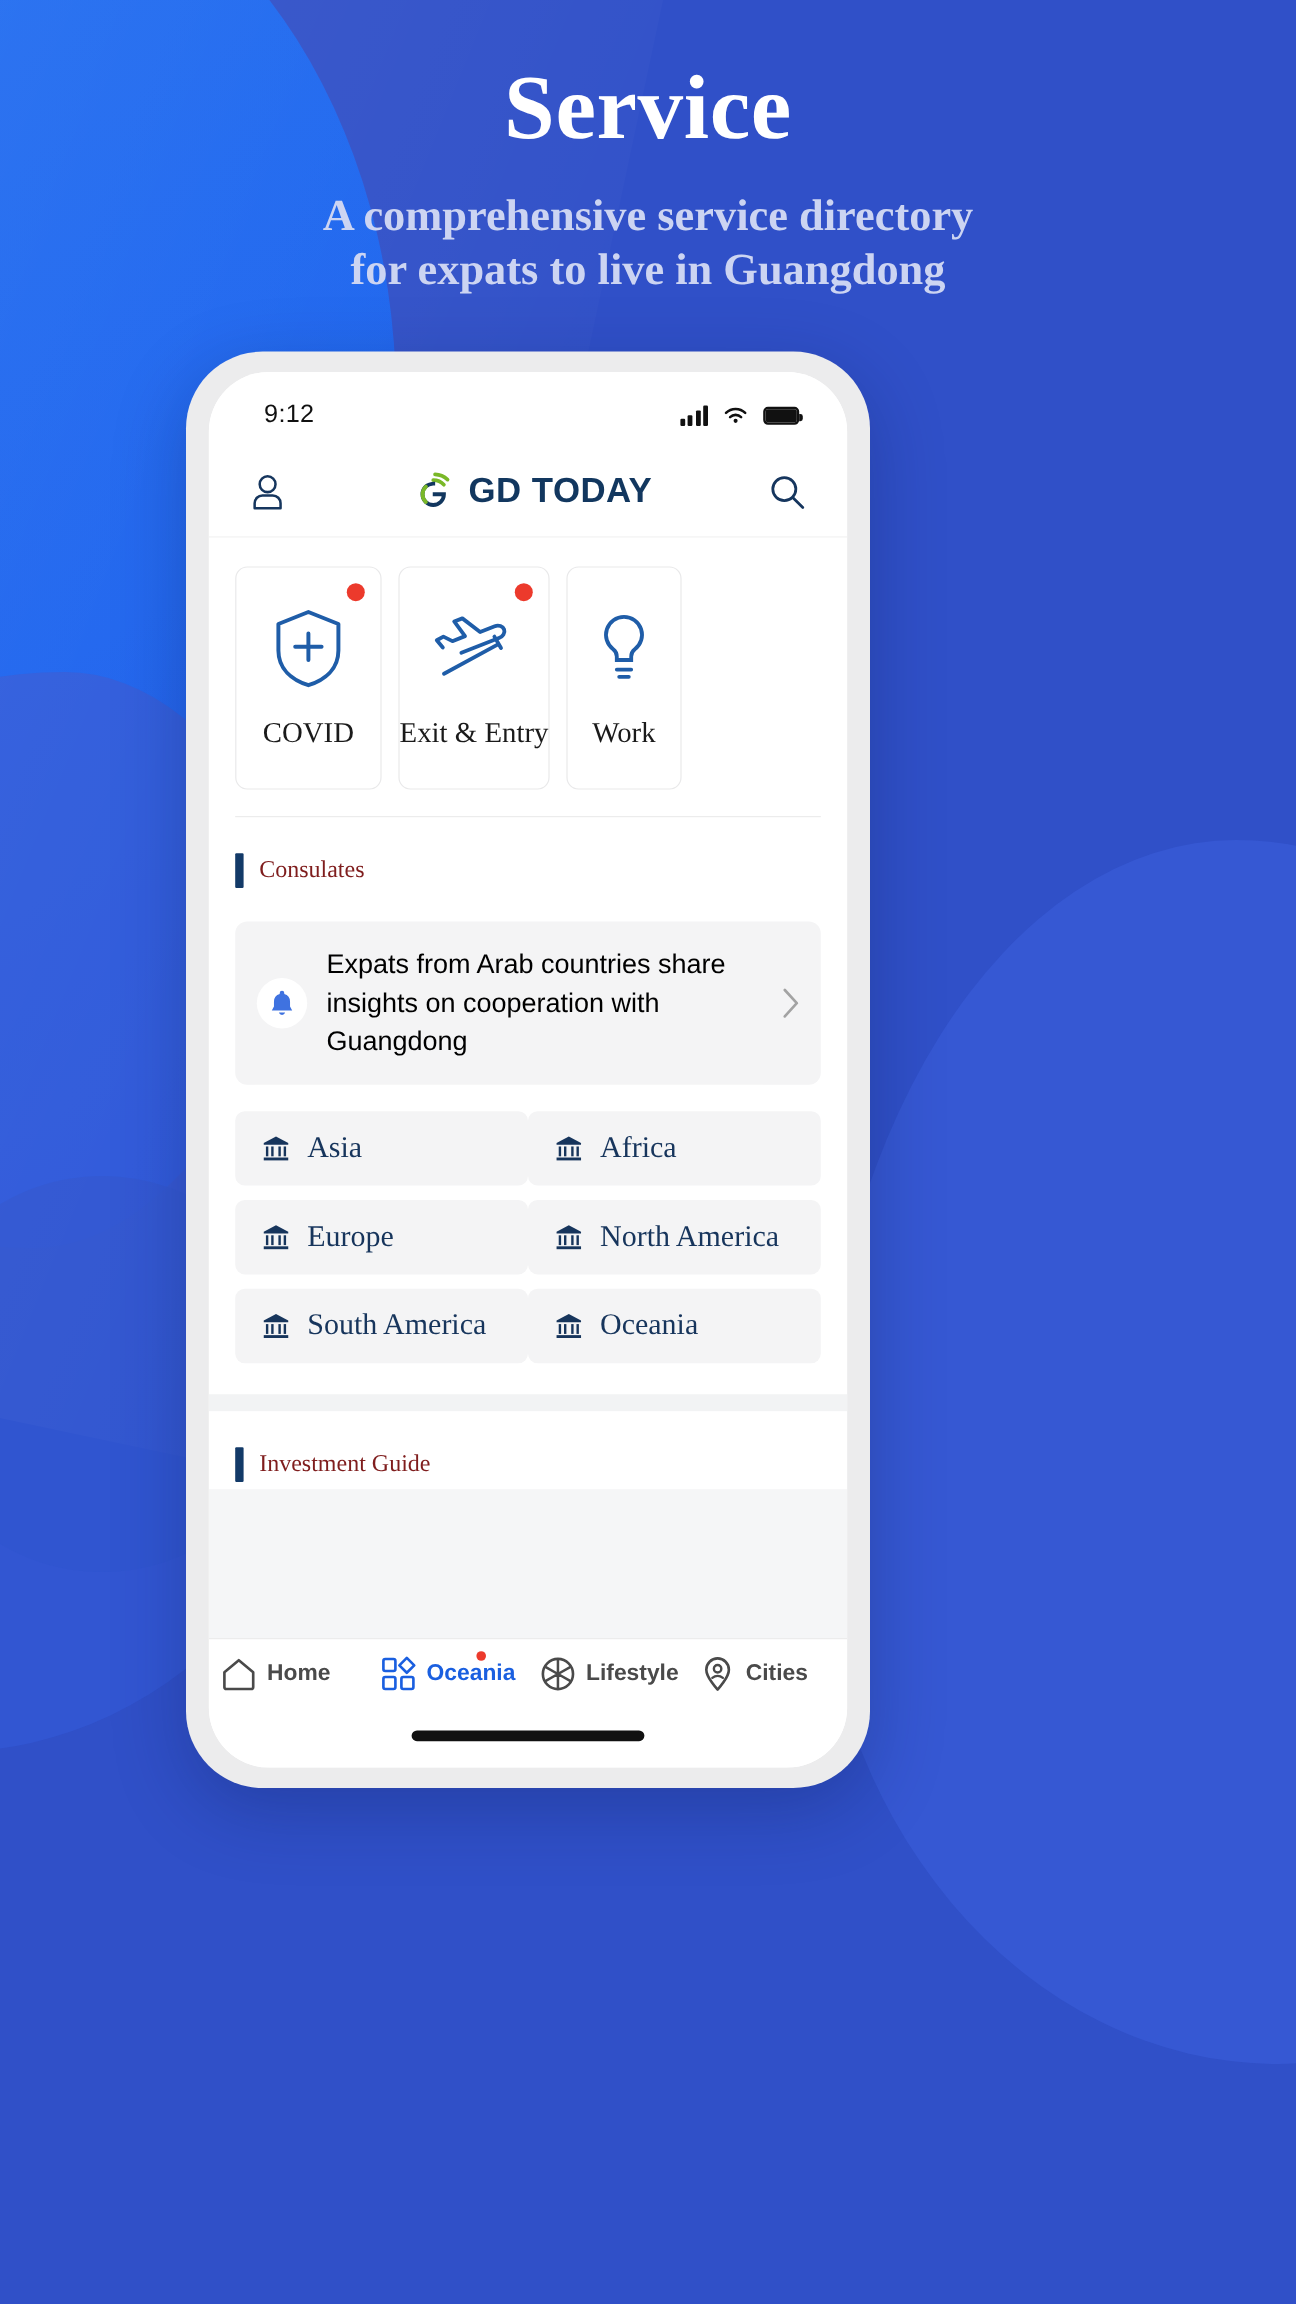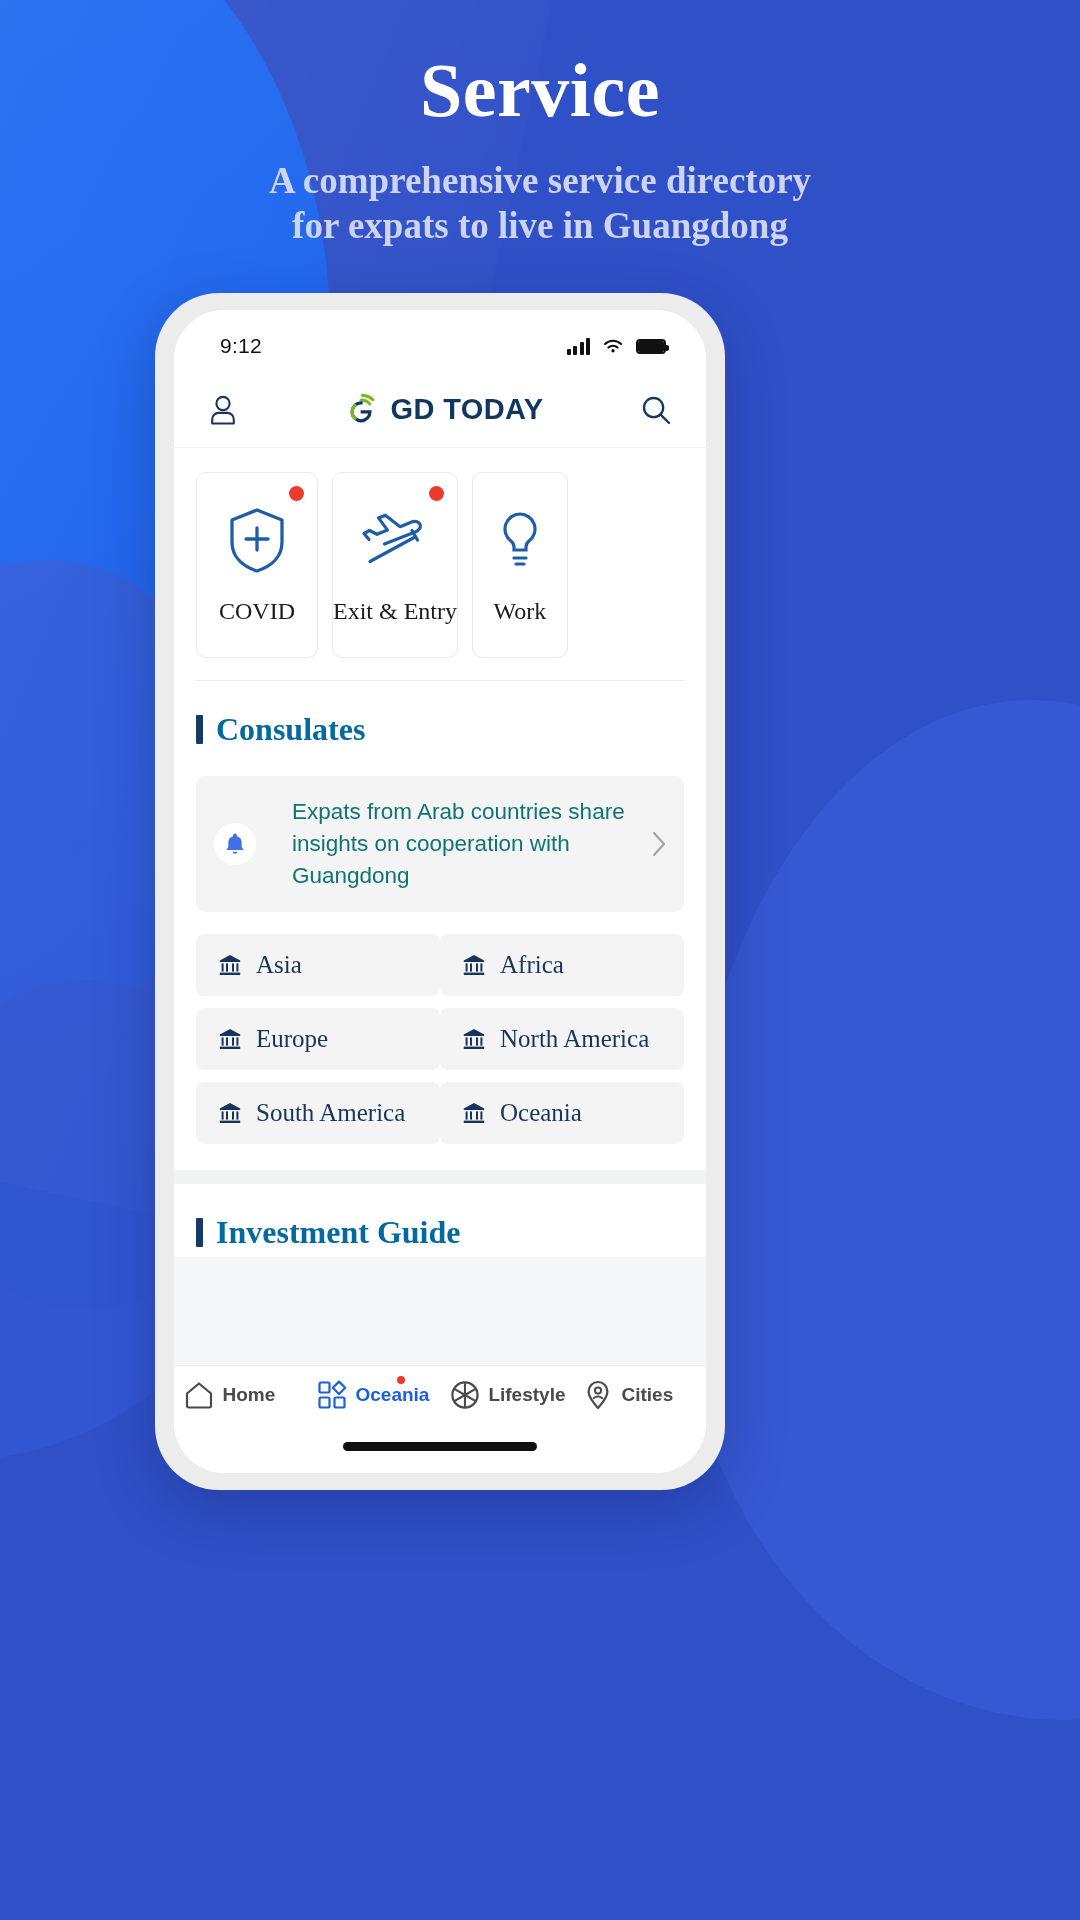--- a/index.html
+++ b/index.html
@@ -168,38 +168,38 @@
   .hr { height: 1px; background: #ececec; margin: 0 22px; }
 
   
   .sec-head {
     display: flex; align-items: center; gap: 13px;
     padding: 30px 22px 6px 22px;
   }
   .sec-bar { width: 7px; height: 29px; background: #133a68; border-radius: 1px; }
   .sec-title {
     font-family: "Liberation Serif", serif;
-    font-weight: 700; font-size: 32px; color: #0369a1;
+    font-weight: 400; font-size: 20px; color: #7f1d1d;
   }
 
   
   .notice {
     margin: 22px 22px 0 22px;
     background: #f4f4f5;
     border-radius: 10px;
     display: flex; align-items: center; gap: 16px;
     padding: 20px 16px 20px 18px;
   }
   .bell-circle {
     flex: 0 0 42px; width: 42px; height: 42px; border-radius: 50%;
     background: #fff; display: flex; align-items: center; justify-content: center;
   }
   .notice-text {
     flex: 1 1 auto;
-    font-size: 22.5px; line-height: 1.42; color: #0f766e; margin-left: 20px;
+    font-size: 22.5px; line-height: 1.42; color: #000000;
   }
   .chev { flex: 0 0 18px; color: #9a9a9a; }
 
   
   .chip-grid {
     display: grid; grid-template-columns: 1fr 1fr;
     gap: 12px 0;
     padding: 22px 22px 26px 22px;
   }
   .chip {

